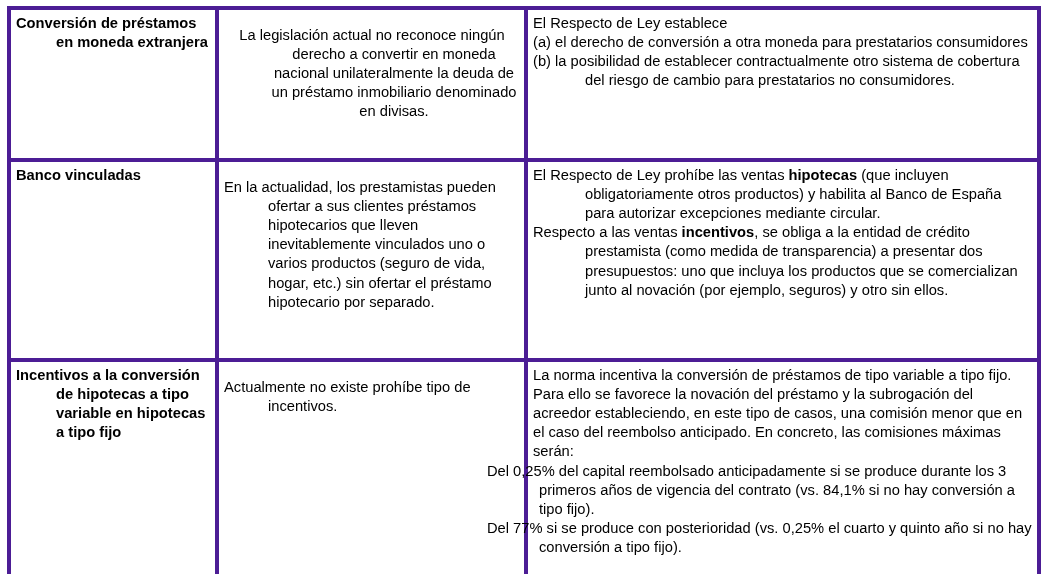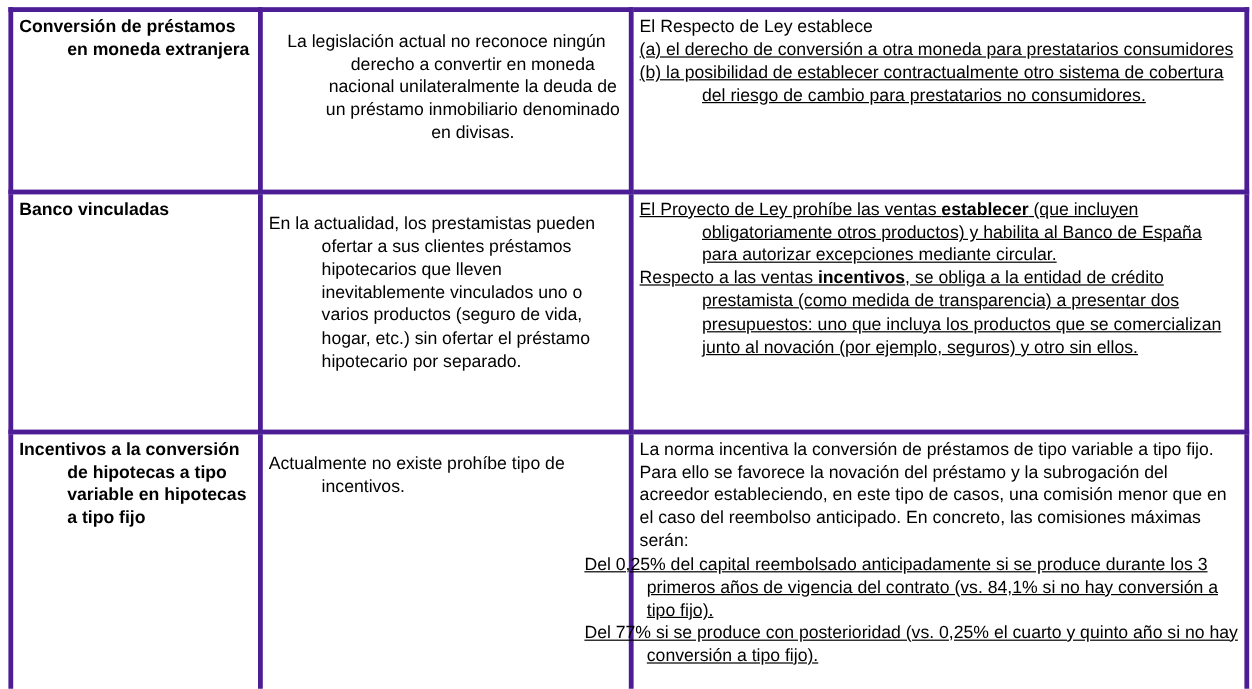--- a/index.html
+++ b/index.html
@@ -71,21 +71,20 @@
     padding-left: 44px;
     margin-top: 12px;
   }
   .hang-sm {
     text-indent: -40px;
     padding-left: 40px;
   }
   .hang-lg {
     text-indent: -52px;
     padding-left: 52px;
-    text-decoration: underline;
   }
 
   .center-hang {
     text-align: center;
   }
 
   .no-indent { text-indent: 0; padding-left: 0; }
 
   .lead-space { padding-left: 6px; }
 
@@ -119,21 +118,21 @@
       </tr>
 
       <tr class="row-2">
         <td class="concept-cell">
           <p class="para hang-sm">Banco vinculadas</p>
         </td>
         <td class="current-cell">
           <p class="para hang">En la actualidad, los prestamistas pueden ofertar a sus clientes préstamos hipotecarios que lleven inevitablemente vinculados uno o varios productos (seguro de vida, hogar, etc.) sin ofertar el préstamo hipotecario por separado.</p>
         </td>
         <td class="bill-cell">
-          <p class="para hang-lg"><span>El Proyecto de Ley prohíbe las ventas </span><b>establecer</b><span> (que incluyen obligatoriamente otros productos) y habilita al Banco de España para autorizar excepciones mediante circular.</span></p>
+          <p class="para hang-lg"><span>El Respecto de Ley prohíbe las ventas </span><b>hipotecas</b><span> (que incluyen obligatoriamente otros productos) y habilita al Banco de España para autorizar excepciones mediante circular.</span></p>
           <p class="para hang-lg"><span>Respecto a las ventas </span><b>incentivos</b><span>, se obliga a la entidad de crédito prestamista (como medida de transparencia) a presentar dos presupuestos: uno que incluya los productos que se comercializan junto al novación (por ejemplo, seguros) y otro sin ellos.</span></p>
         </td>
       </tr>
 
       <tr class="row-3">
         <td class="concept-cell">
           <p class="para hang-sm">Incentivos a la conversión de hipotecas a tipo variable en hipotecas a tipo fijo</p>
         </td>
         <td class="current-cell">
           <p class="para hang">Actualmente no existe prohíbe tipo de incentivos.</p>

